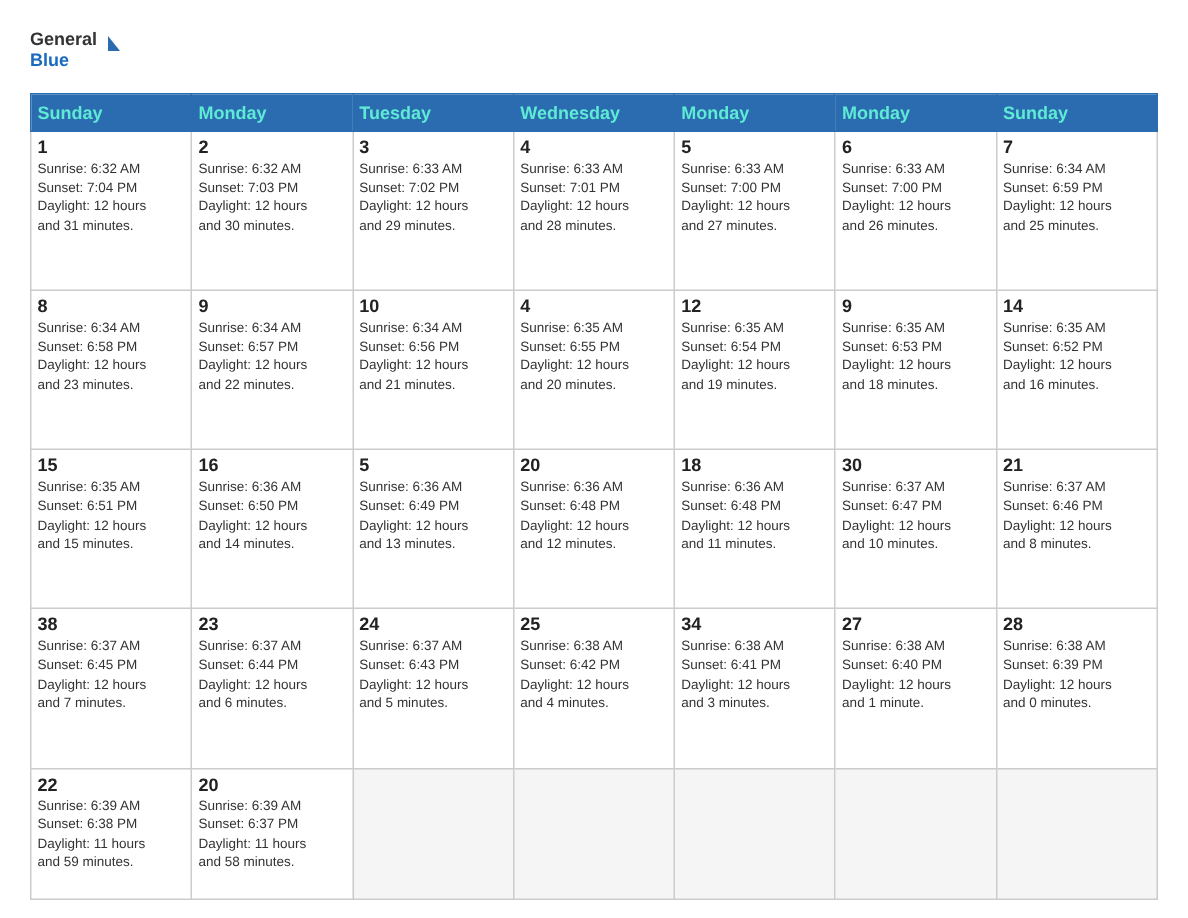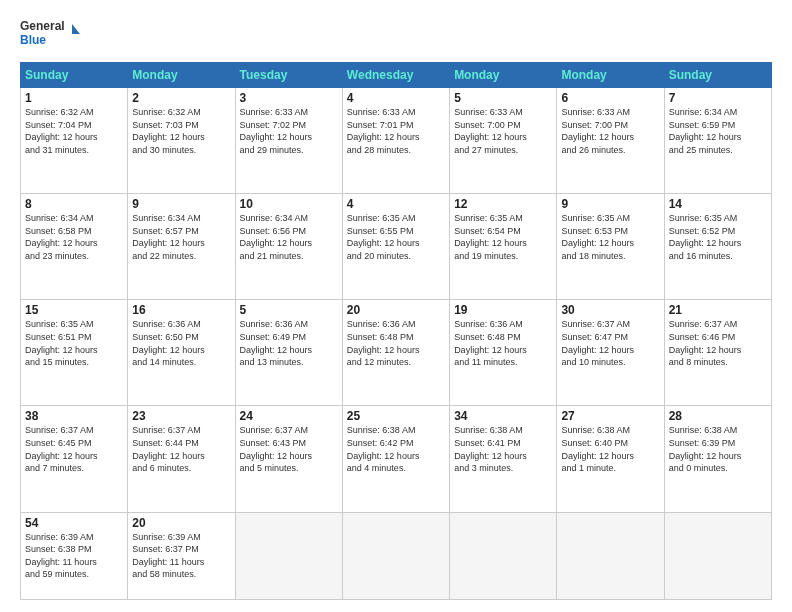--- a/index.html
+++ b/index.html
@@ -240,21 +240,21 @@
 and 13 minutes.</div>
           </td>
           <td>
             <span class="day-num">20</span>
             <div class="day-info" style="white-space: pre-line;">Sunrise: 6:36 AM
 Sunset: 6:48 PM
 Daylight: 12 hours
 and 12 minutes.</div>
           </td>
           <td>
-            <span class="day-num">19</span>
+            <span class="day-num">18</span>
             <div class="day-info" style="white-space: pre-line;">Sunrise: 6:36 AM
 Sunset: 6:48 PM
 Daylight: 12 hours
 and 11 minutes.</div>
           </td>
           <td>
             <span class="day-num">30</span>
             <div class="day-info" style="white-space: pre-line;">Sunrise: 6:37 AM
 Sunset: 6:47 PM
 Daylight: 12 hours
@@ -314,21 +314,21 @@
           <td>
             <span class="day-num">28</span>
             <div class="day-info" style="white-space: pre-line;">Sunrise: 6:38 AM
 Sunset: 6:39 PM
 Daylight: 12 hours
 and 0 minutes.</div>
           </td>
         </tr>
         <tr class="last-row">
           <td>
-            <span class="day-num">54</span>
+            <span class="day-num">22</span>
             <div class="day-info" style="white-space: pre-line;">Sunrise: 6:39 AM
 Sunset: 6:38 PM
 Daylight: 11 hours
 and 59 minutes.</div>
           </td>
           <td>
             <span class="day-num">20</span>
             <div class="day-info" style="white-space: pre-line;">Sunrise: 6:39 AM
 Sunset: 6:37 PM
 Daylight: 11 hours

